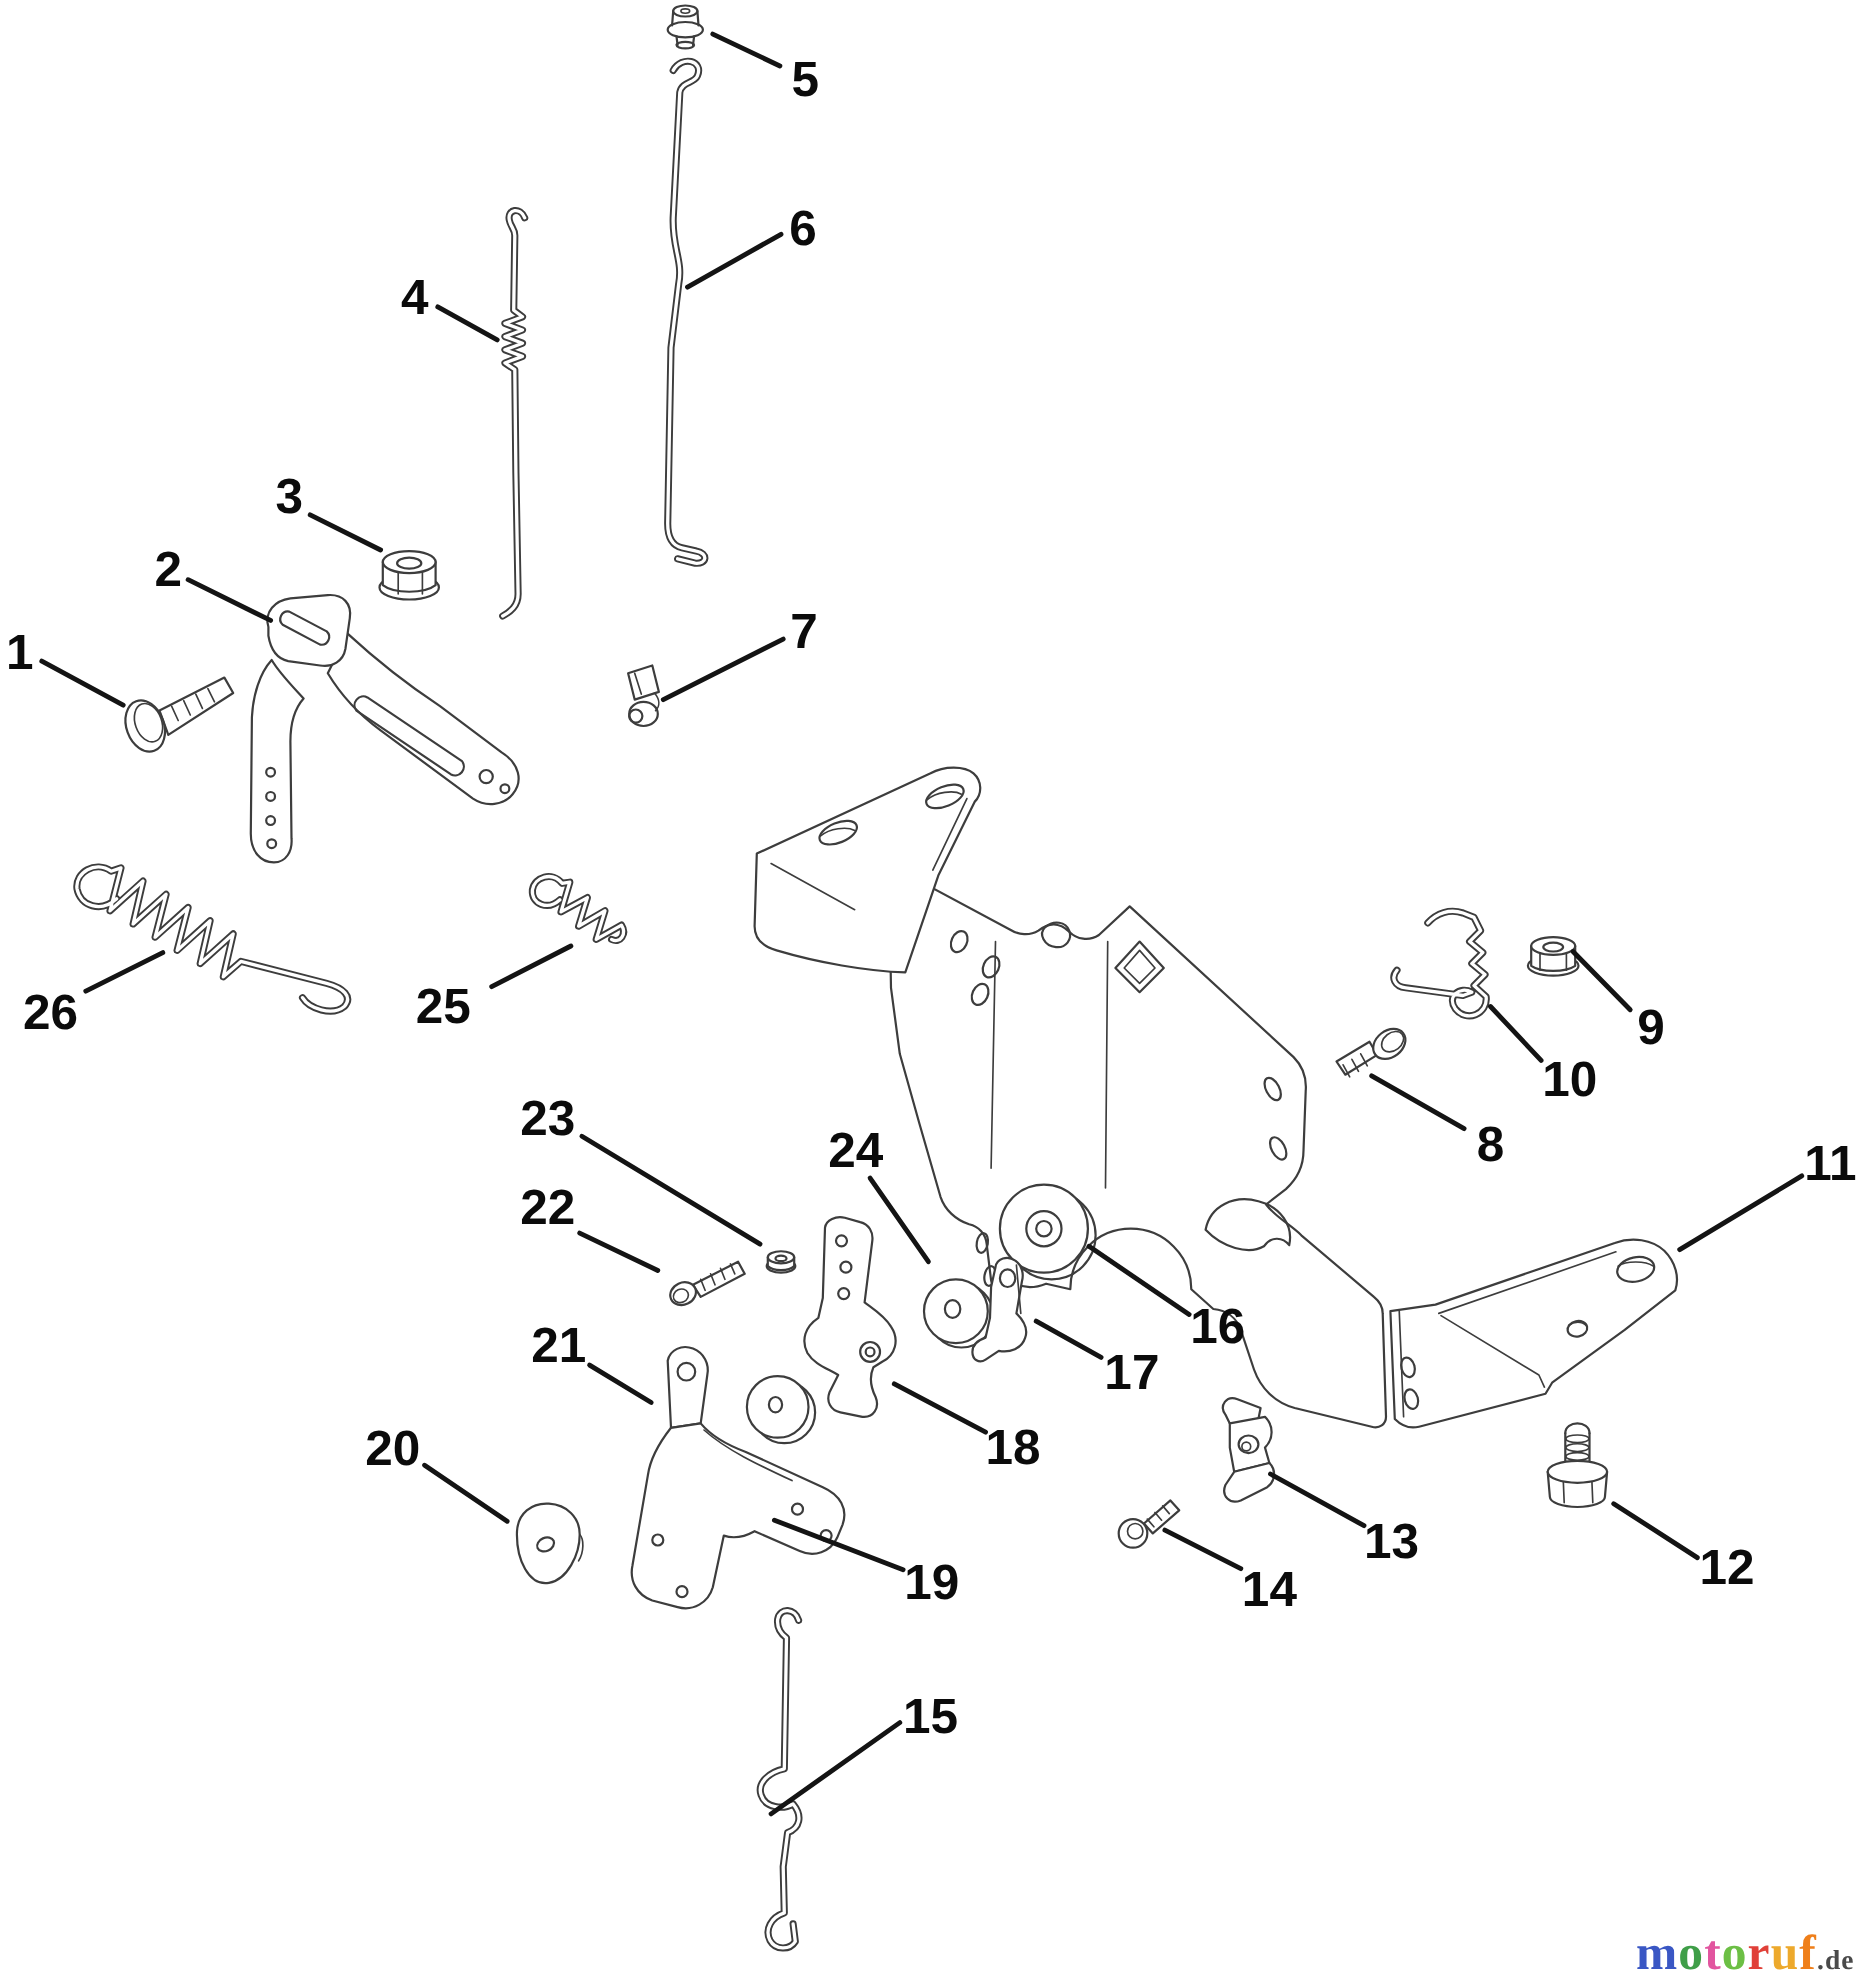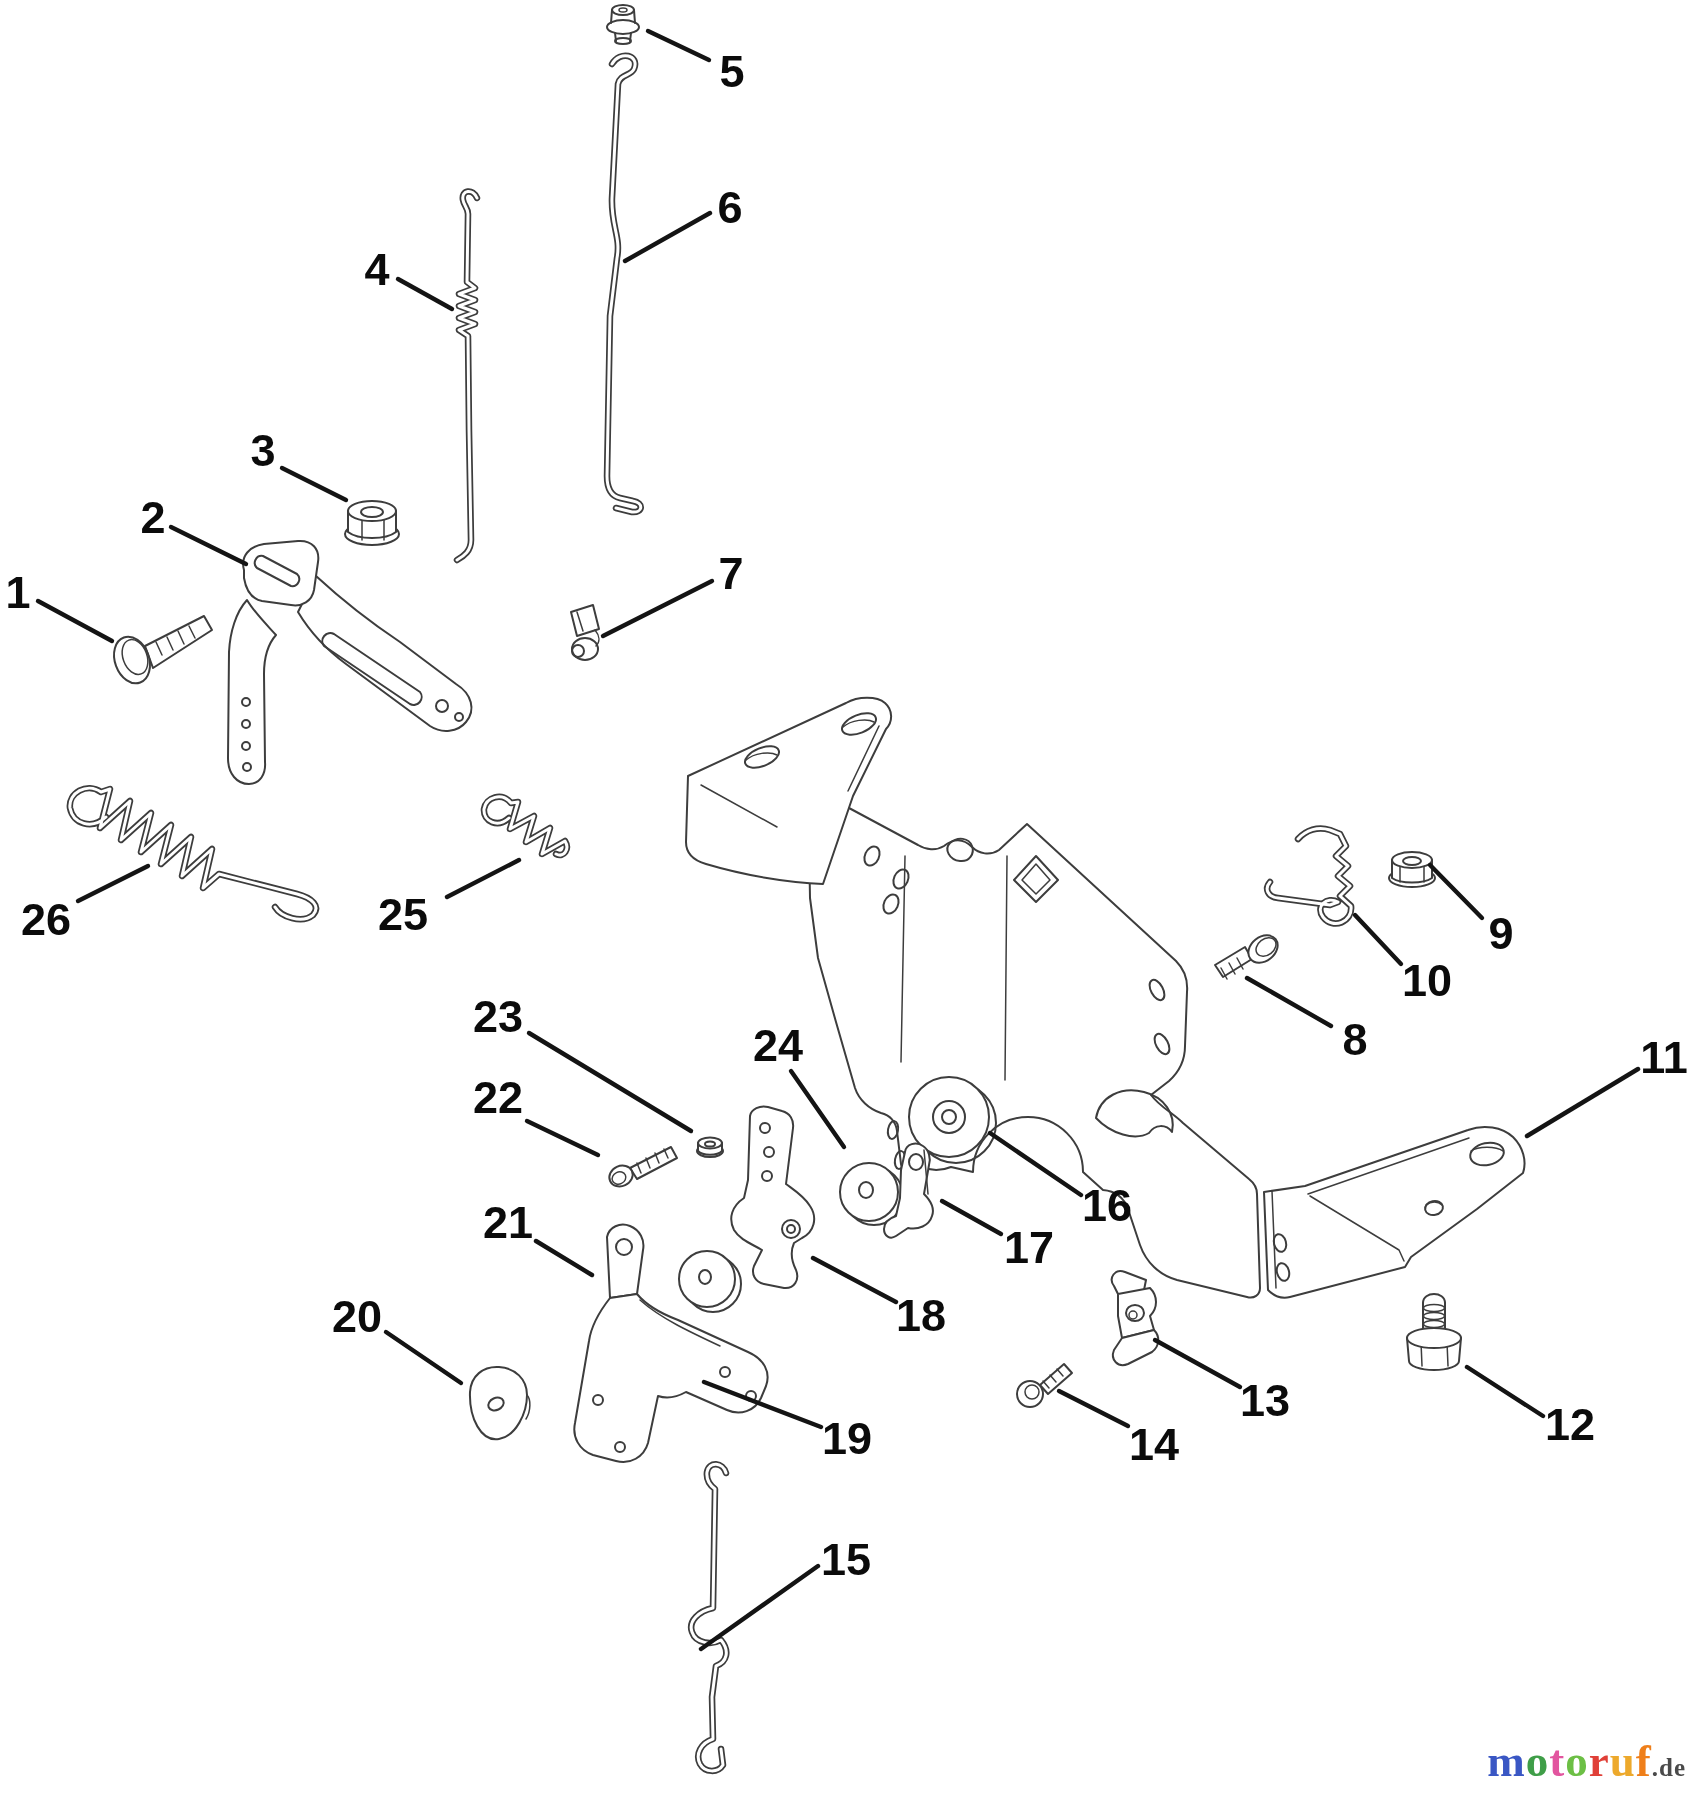--- a/index.html
+++ b/index.html
@@ -6,21 +6,21 @@
   .page{position:relative;width:1694px;height:1800px;background:#fff;overflow:hidden;
         font-family:"Liberation Sans",sans-serif}
   svg{position:absolute;left:0;top:0}
   .ln{fill:none;stroke:#3d3d3d;stroke-width:2;stroke-linecap:round;stroke-linejoin:round}
   .thin{stroke-width:1.5}
   .lnf{fill:#ffffff;stroke:#3d3d3d;stroke-width:2;stroke-linejoin:round}
   .tube{fill:none;stroke:#3d3d3d;stroke-width:6.5;stroke-linecap:round;stroke-linejoin:round}
   .tubein{fill:none;stroke:#ffffff;stroke-width:3;stroke-linecap:round;stroke-linejoin:round}
   .leader{stroke:#141414;stroke-width:4.4;stroke-linecap:round}
   .callout{fill:#0b0b0b;font-family:"Liberation Sans",sans-serif;font-size:45px;font-weight:700;text-anchor:middle}
-  .watermark{position:absolute;right:8px;bottom:16px;font-family:"Liberation Serif",serif;
+  .watermark{position:absolute;right:8px;bottom:2px;font-family:"Liberation Serif",serif;
              font-weight:700;font-size:45px;letter-spacing:1px;line-height:1}
   .watermark .suffix{font-size:25px;font-weight:700}
 </style>
 </head>
 <body>
 
 <div class="page">
 <svg width="1694" height="1800" viewBox="0 0 1694 1800">
 
   <defs>

